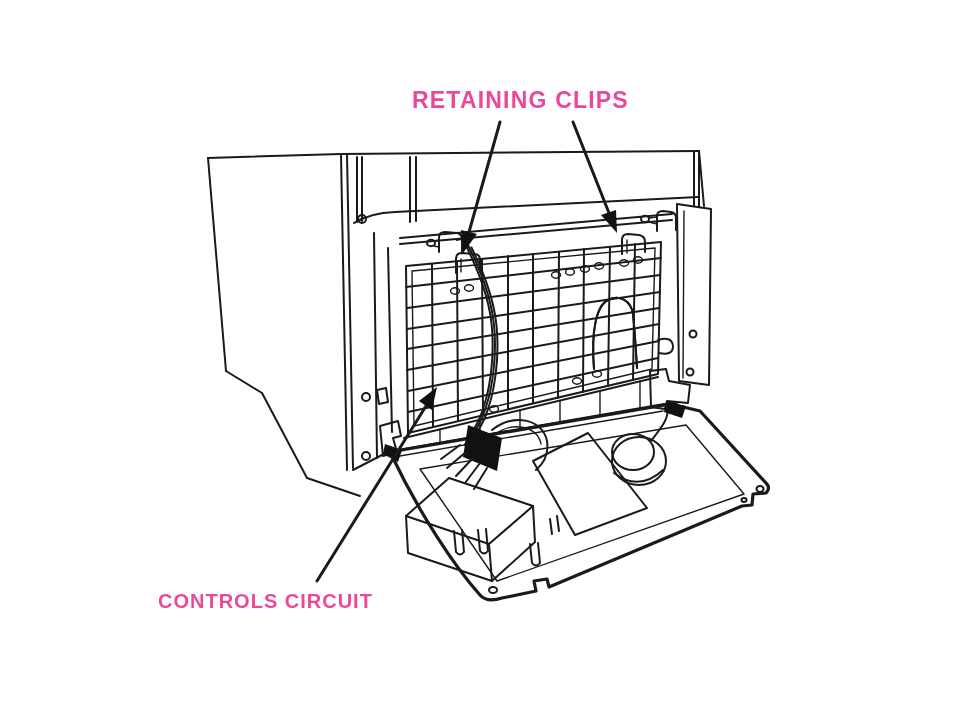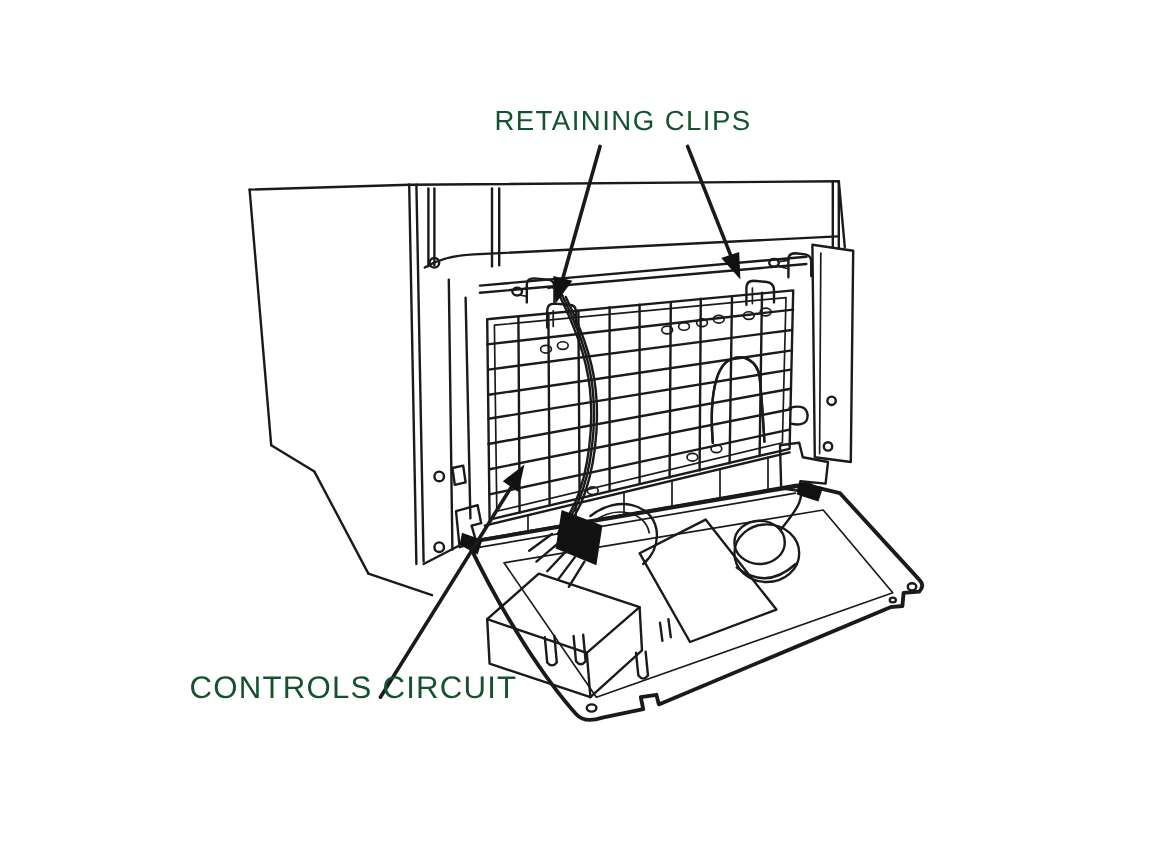--- a/index.html
+++ b/index.html
@@ -6,31 +6,32 @@
   .slide{
     position:relative;
     width:960px;height:720px;
     background:#ffffff;
     overflow:hidden;
     font-family:"Liberation Sans", sans-serif;
   }
   .slide svg{position:absolute;left:0;top:0;}
   .diagram-label{
     position:absolute;
-    color:#14532d;
+    color:#ec4899;
     font-family:"Liberation Sans", sans-serif;
     white-space:nowrap;
+    font-weight:bold;
   }
   .label-clips{
     left:412px;top:86px;
     font-size:23px;line-height:28px;letter-spacing:1.2px;
   }
   .label-cover{
-    left:158px;top:556px;
-    font-size:26px;line-height:34px;letter-spacing:1px;
+    left:158px;top:584px;
+    font-size:20px;line-height:34px;letter-spacing:1px;
   }
   
   .art path,.art line,.art ellipse,.art circle,.art polygon{
     fill:none;stroke:#1a1a1a;stroke-width:2;
     stroke-linecap:round;stroke-linejoin:round;
   }
   .art .fill{fill:#111111;stroke:none;}
   .art .thick{stroke-width:3.2;}
   .art .thin{stroke-width:1.4;}
   .art .leader{stroke-width:3;}

